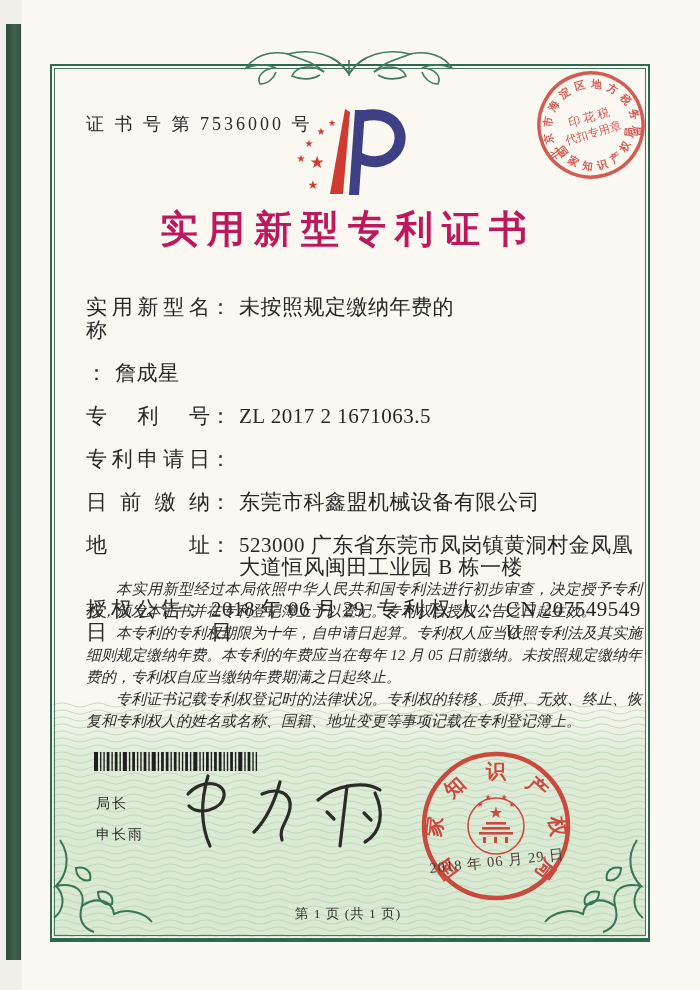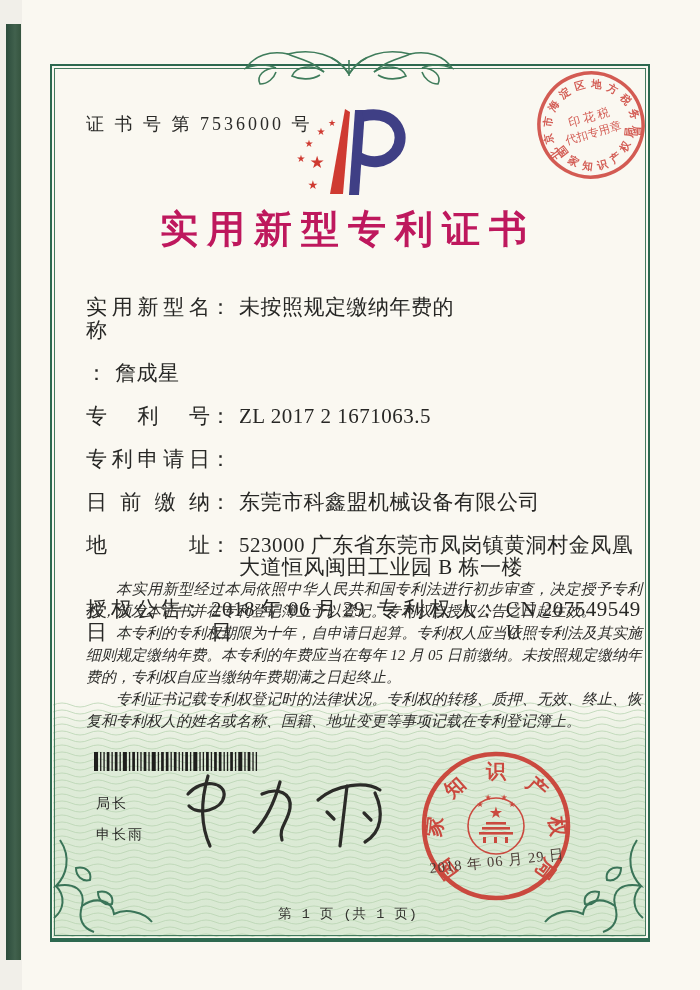--- a/index.html
+++ b/index.html
@@ -38,21 +38,21 @@
   .paras p{margin:0;text-indent:2em;font-style:italic;}
   .barcode{position:absolute;left:94px;top:752px;}
   .signer{position:absolute;left:96px;top:795px;font-size:14px;color:#2b2b29;}
   .signer div{margin-bottom:13px;letter-spacing:2px;}
   .signature{position:absolute;left:168px;top:760px;}
   .seal{position:absolute;left:410px;top:740px;}
   .seal-date{position:absolute;left:408px;top:852px;width:178px;text-align:center;
     font-size:14.5px;color:#4a3b35;letter-spacing:1px;transform:rotate(-6deg);}
   .tax-stamp{position:absolute;left:530px;top:64px;transform:rotate(-16deg);}
   .footer{position:absolute;left:50px;top:905px;width:596px;text-align:center;
-    font-size:13.5px;color:#33332f;letter-spacing:1px;font-family:Liberation Mono, monospace;}
+    font-size:13.5px;color:#33332f;letter-spacing:1px;}
   svg text{font-family:"Liberation Serif","DejaVu Serif",serif;}
 </style>
 </head>
 <body>
 
 <div id="stage">
   <div class="paper"></div>
   <div class="edge-strip"></div>
 
   <div class="band">

